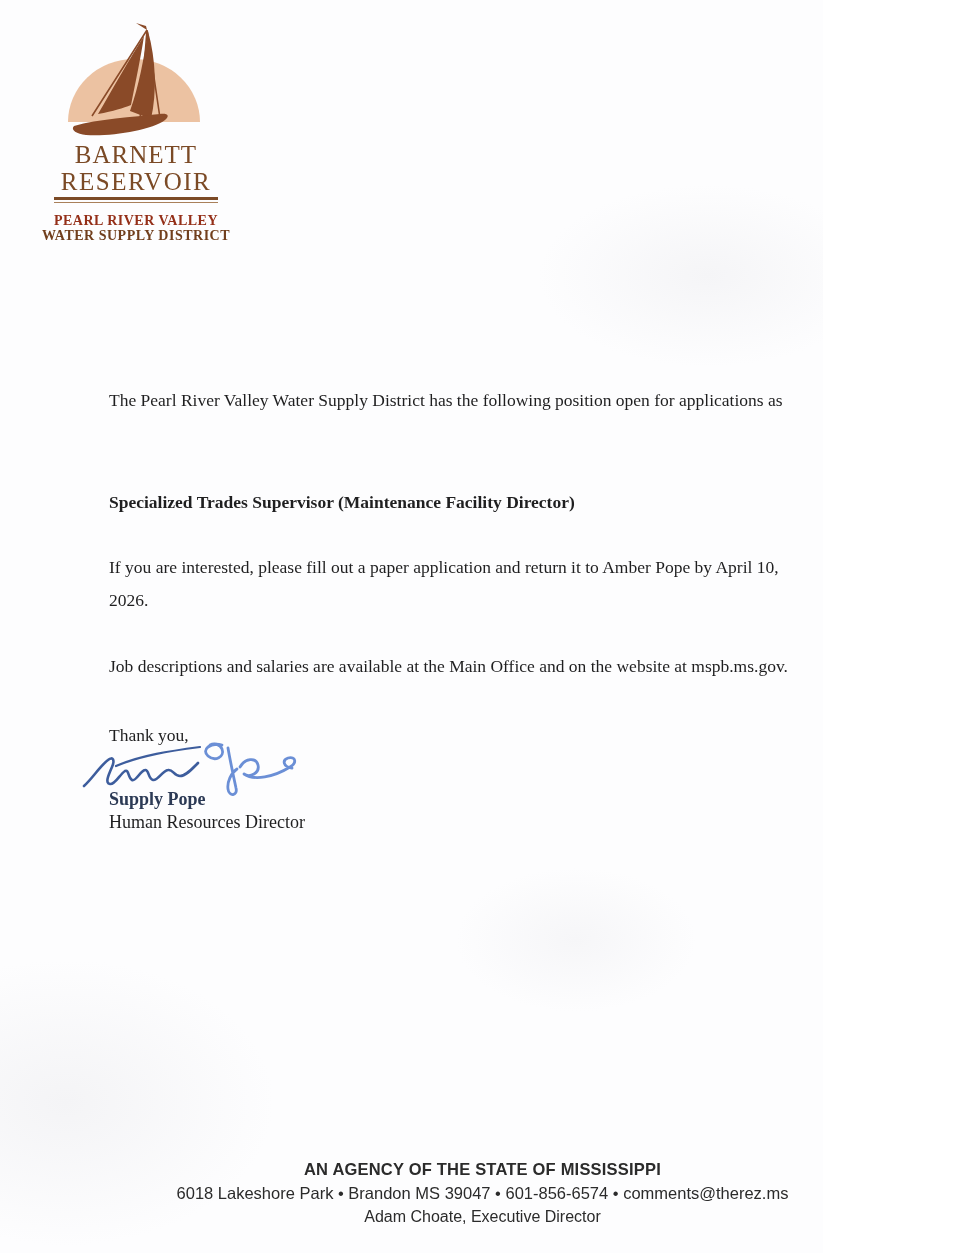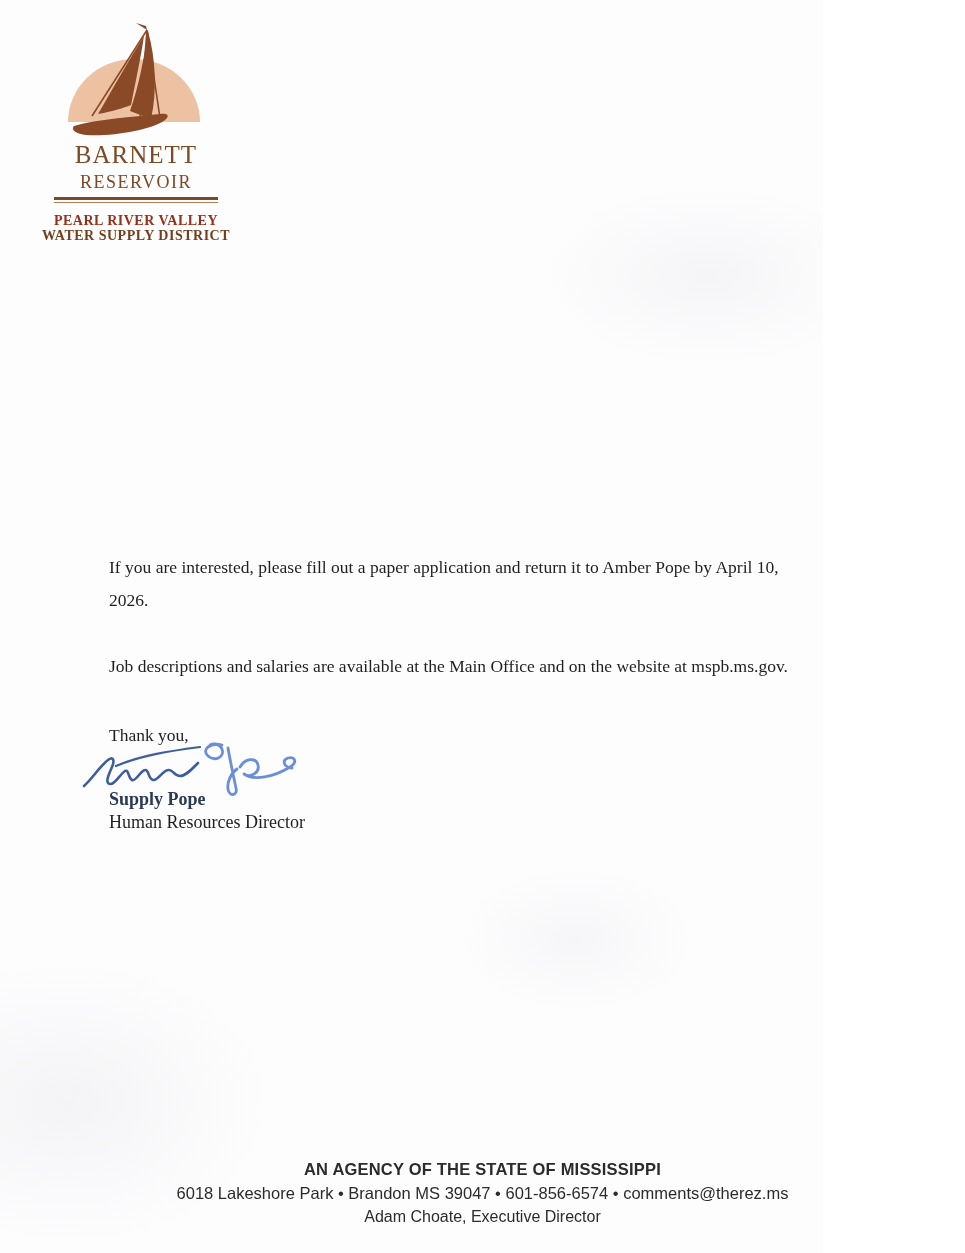--- a/index.html
+++ b/index.html
@@ -17,21 +17,21 @@
       #fdfdfe;
   }
   
   .logo{position:absolute;left:40px;top:18px;width:192px;text-align:center;}
   .logo-art{display:block;margin:0 auto;}
   .logo-title{
     font-family:"Liberation Serif", serif;
     color:#7b4a26;font-weight:400;
   }
   .logo-title .l1{font-size:25px;line-height:26px;letter-spacing:1px;}
-  .logo-title .l2{font-size:18px;line-height:28px;letter-spacing:1.5px;}
+  .logo-title .l2{font-size:25px;line-height:28px;letter-spacing:1.5px;}
   .logo-rule{width:164px;margin:1px auto 0 auto;border-top:3px solid #7b4a26;border-bottom:1px solid #a9805a;height:2px;}
   .logo-sub{font-family:"Liberation Serif", serif;font-weight:700;font-size:14px;line-height:15px;letter-spacing:0.5px;}
   .logo-sub.red{color:#942f18;margin-top:10px;}
   .logo-sub.brown{color:#713f1d;}
   
   .bodytext{
     position:absolute;left:109px;width:760px;
     font-size:17.5px;line-height:33px;color:#1f1f20;
   }
   .bold{font-weight:700;}
@@ -77,22 +77,24 @@
       <div class="l1">BARNETT</div>
       <div class="l2">RESERVOIR</div>
     </div>
     <div class="logo-rule"></div>
     <div class="logo-sub red">PEARL RIVER VALLEY</div>
     <div class="logo-sub brown">WATER SUPPLY DISTRICT</div>
   </div>
 
 
   <div class="bodytext" style="top:384px">
+    <div>The Pearl River Valley Water Supply District has the following position open for applications as</div>
   </div>
 
+  <div class="bodytext bold" style="top:486px">Specialized Trades Supervisor (Maintenance Facility Director)</div>
 
   <div class="bodytext" style="top:551px">
     <div>If you are interested, please fill out a paper application and return it to Amber Pope by April 10,</div>
     <div>2026.</div>
   </div>
 
   <div class="bodytext" style="top:650px">Job descriptions and salaries are available at the Main Office and on the website at mspb.ms.gov.</div>
 
   <div class="bodytext" style="top:719px">Thank you,</div>
 

